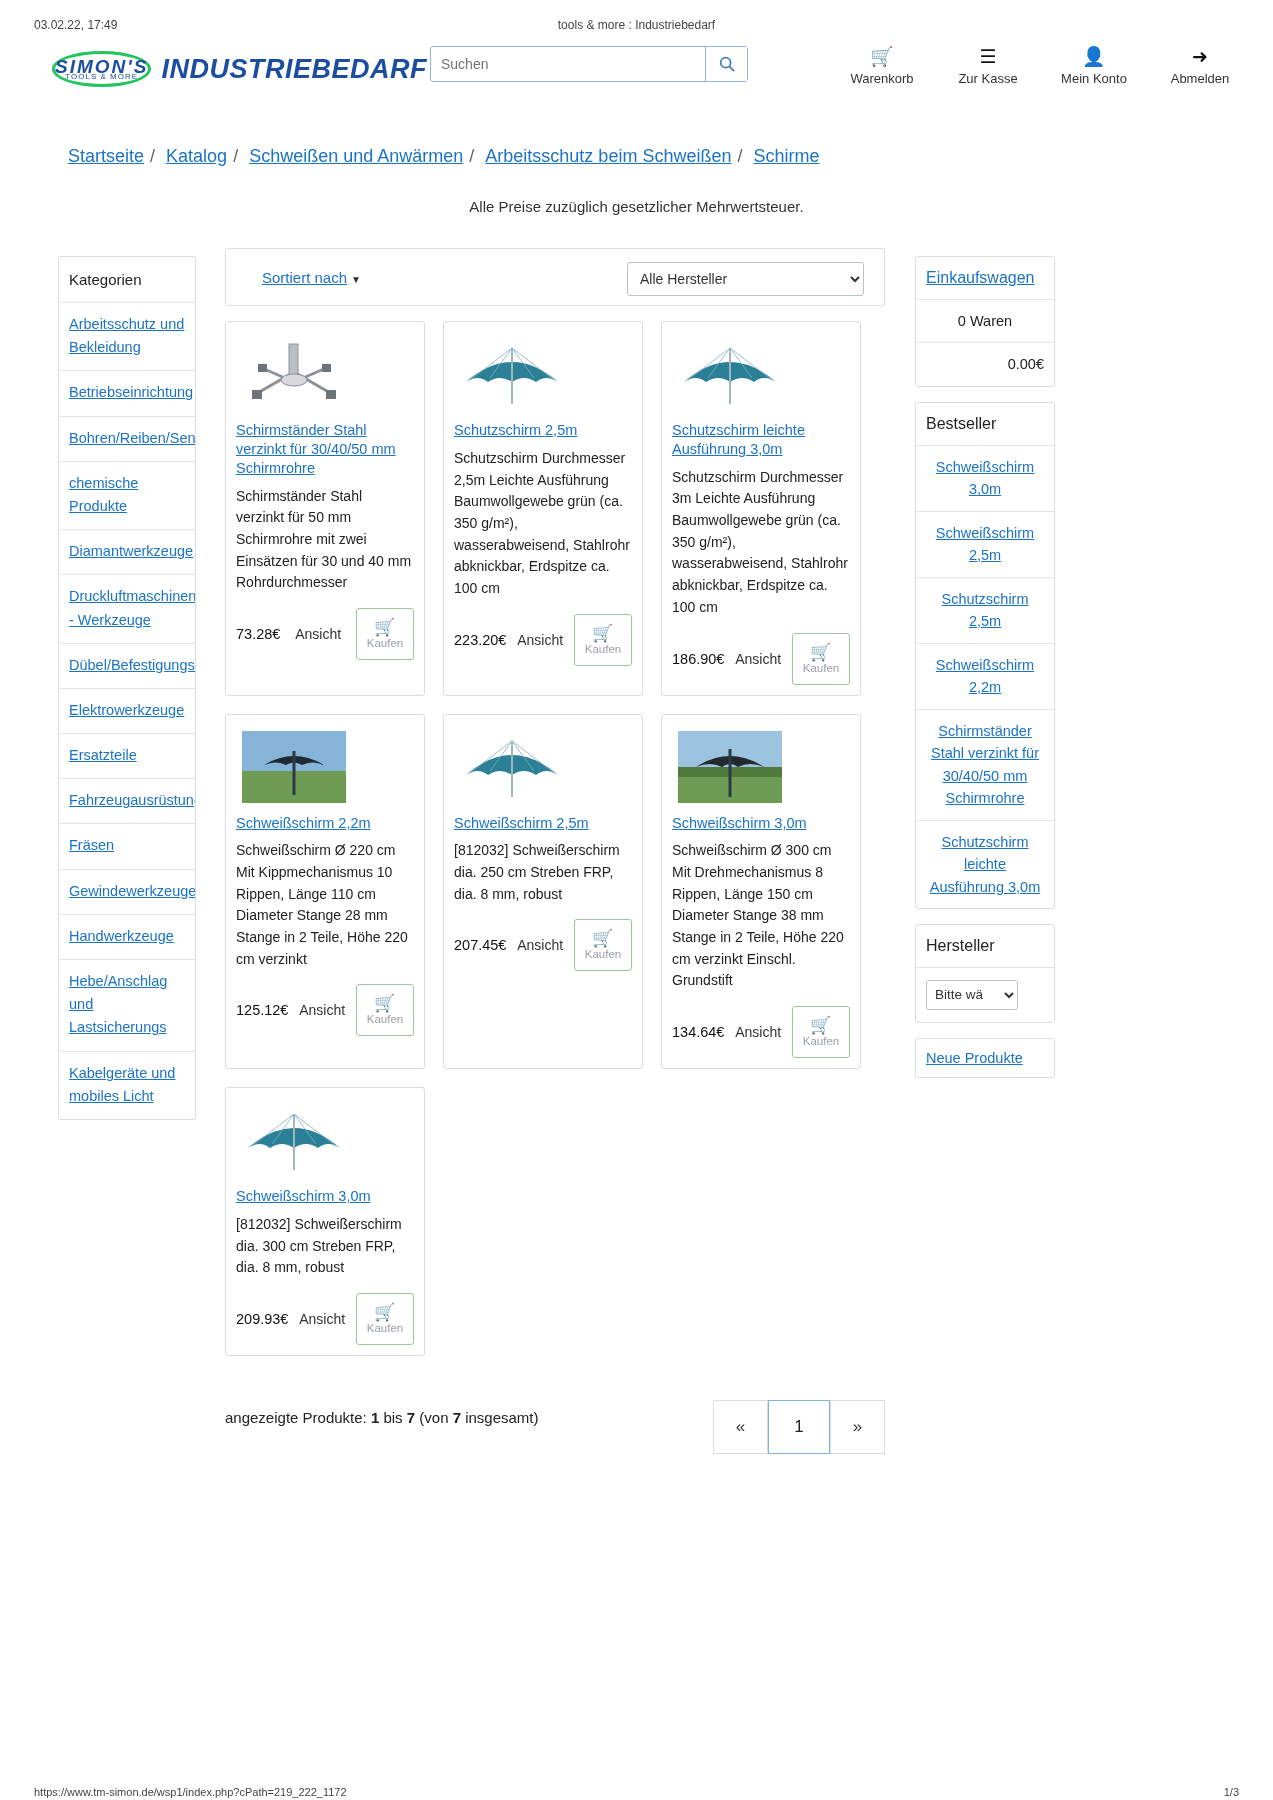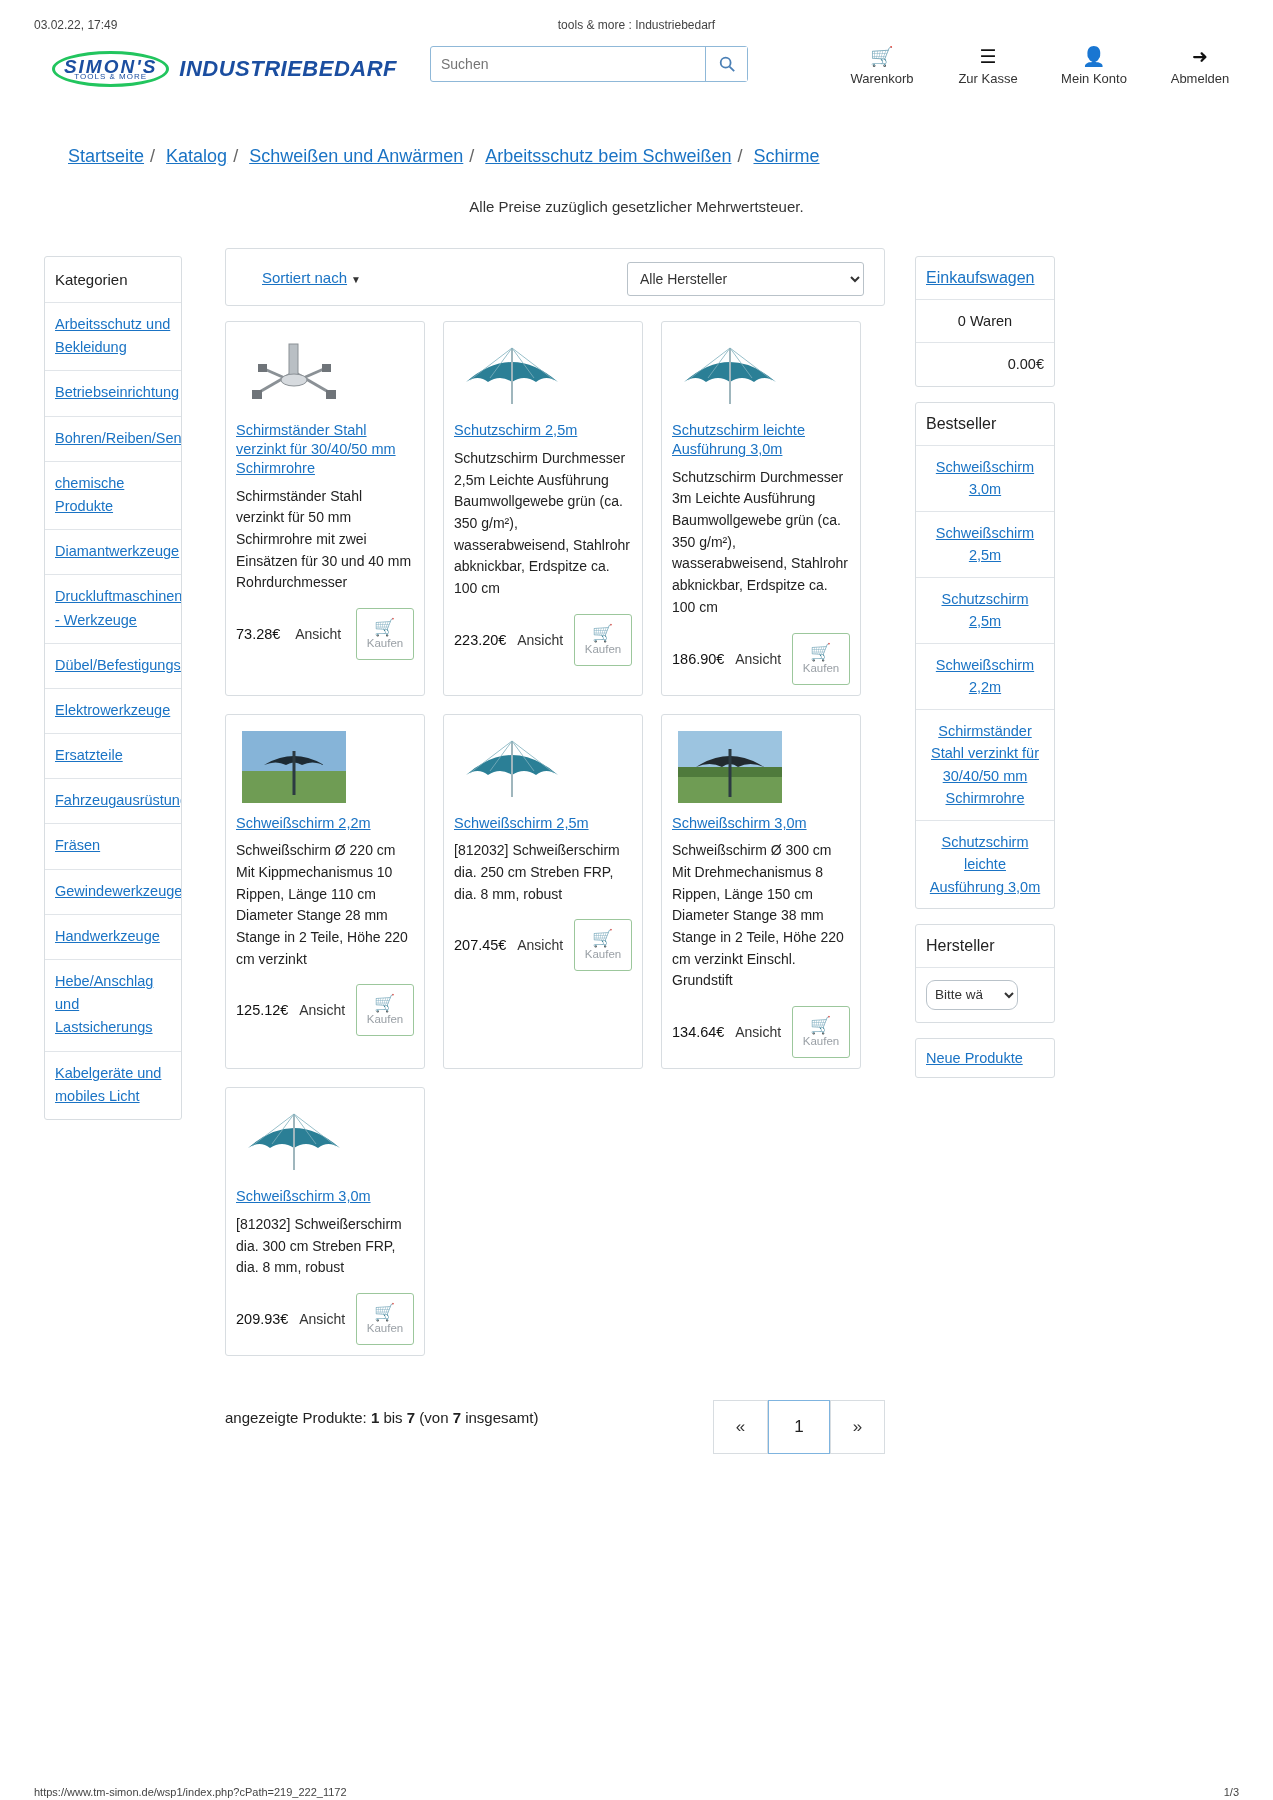--- a/index.html
+++ b/index.html
@@ -47,21 +47,21 @@
     font-size:19px; font-weight:bold; font-style:italic; color:#1b4ea0;
     letter-spacing:2px; line-height:1;
     margin-bottom:5px;
   }
   .logo-oval .l2 {
     position:absolute; bottom:3px; left:0; width:100%;
     text-align:center; font-size:8px; color:#1b4ea0; letter-spacing:1px;
   }
   .logo-word {
     margin-left:10px;
-    font-size:22px; font-weight:bold; font-style:italic; color:#1b4ea0;
+    font-size:27px; font-weight:bold; font-style:italic; color:#1b4ea0;
     letter-spacing:0.5px;
   }
 
   .searchbox {
     position:absolute; left:396px; top:0;
     width:318px; height:36px;
     border:1px solid #8fb8d8; border-radius:3px;
     display:flex; background:#fff;
   }
   .searchbox input {
@@ -93,21 +93,21 @@
   .crumbs a { margin:0 2px; }
   .crumbs .sep { color:#666; margin:0 4px; }
 
   .taxnote {
     position:absolute; top:198px; left:0; width:100%;
     text-align:center; font-size:15px; color:#333;
   }
 
   
   .col-left {
-    position:absolute; left:44px; top:256px; width:138px;
+    position:absolute; left:58px; top:256px; width:138px;
     border:1px solid #d8dde1; border-radius:3px; background:#fff;
     overflow:hidden;
   }
   .cat-head { padding:14px 10px; font-size:15px; color:#222; }
   .cat-item {
     border-top:1px solid #e1e5e9;
     padding:10px 10px 11px 10px;
     font-size:14.5px; line-height:1.6;
   }
   .cat-item a { color:#1a73c4; }
@@ -186,21 +186,21 @@
   .box .bhead { padding:12px 10px; font-size:16px; color:#222; }
   .box .brow {
     border-top:1px solid #e1e5e9; padding:10px;
     font-size:14.5px; line-height:1.55;text-align:center;
   }
   .box .brow.right { text-align:right; }
   .box .brow a { color:#1a73c4; }
   .box .bplain { padding:11px 10px; font-size:14.5px; }
   .hs-select {
     width:92px; height:30px; margin:12px 10px;
-    border:1px solid #b9c2c9; border-radius:9px;
+    border:1px solid #b9c2c9; border-radius:3px;
     background:#fff; font-size:13.5px; color:#333;
     font-family:"Liberation Sans", sans-serif; padding:0 4px;
   }
   .np-thumb { height:76px; display:flex; align-items:center; justify-content:center; }
   .np-name { padding:0 8px 12px 8px; text-align:center; font-size:14px; line-height:1.55; }
 </style>
 </head>
 <body>
 
 <div class="print-head">

